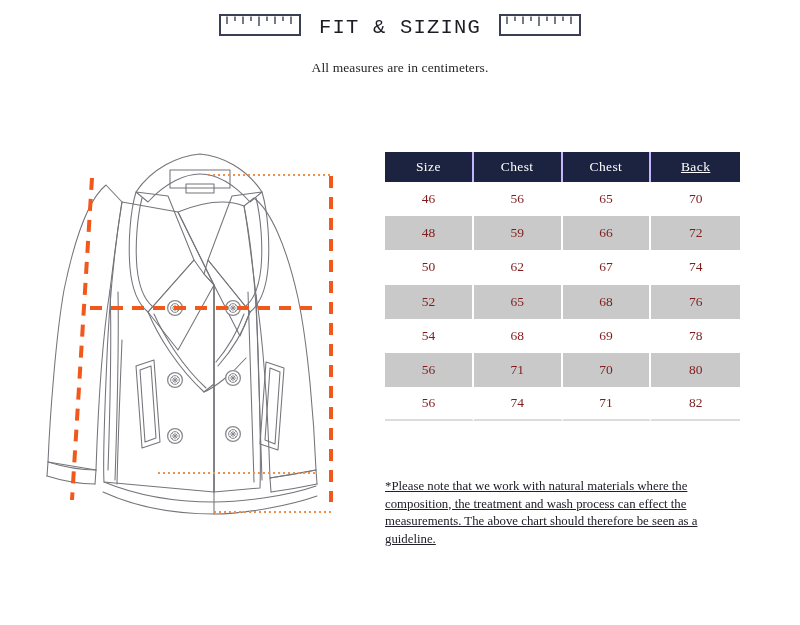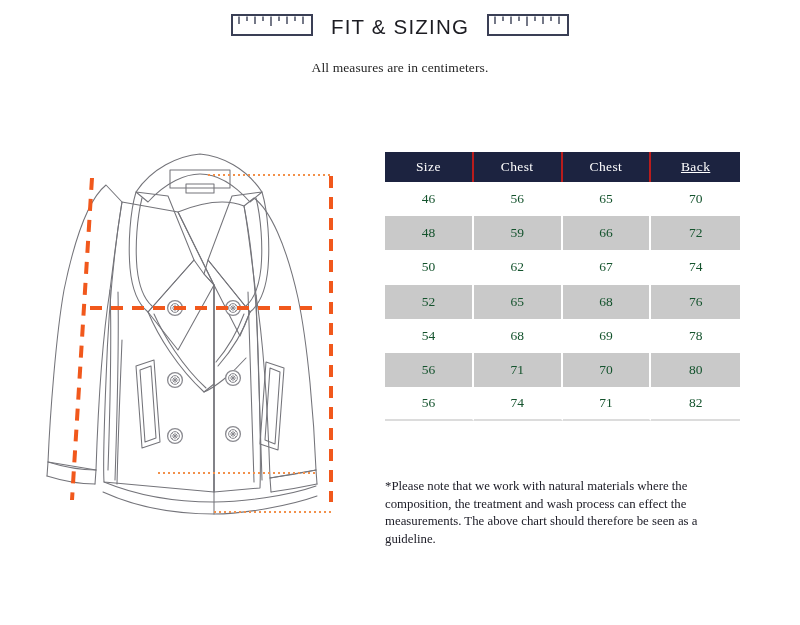--- a/index.html
+++ b/index.html
@@ -20,21 +20,21 @@
   }
   .title-row { display: flex; align-items: center; justify-content: center; gap: 18px; }
   .ruler { display: block; }
   .page-title {
     font-size: 20.5px;
     letter-spacing: 1.2px;
     color: #1c1c22;
     font-weight: normal;
     margin: 0;
     white-space: nowrap;
-    font-family: Liberation Sans, sans-serif;
+    font-family: Liberation Mono, monospace;
   }
   .subtitle {
     margin-top: 20px;
     font-size: 13.5px;
     color: #262626;
     letter-spacing: .1px;
   }
 
   
   .illustration { position: absolute; left: 18px; top: 140px; width: 350px; height: 400px; }
@@ -43,44 +43,45 @@
   .table-wrap { position: absolute; left: 385px; top: 152px; width: 355px; }
   table.size-table { border-collapse: separate; border-spacing: 0; width: 355px; table-layout: fixed; }
   table.size-table th {
     background: #1c2340;
     color: #ffffff;
     font-weight: normal;
     font-size: 13.5px;
     letter-spacing: .4px;
     height: 30px;
     text-align: center;
-    border-right: 2px solid #b91c1c;
+    border-right: 2px solid #c4b5fd;
     vertical-align: middle;
   }
   table.size-table th:last-child { border-right: none; text-decoration: underline; }
   table.size-table td {
     height: 34.2px;
     text-align: center;
     font-size: 13.5px;
-    color: #14532d;
+    color: #7f1d1d;
     border-right: 2px solid #ffffff;
     vertical-align: middle;
   }
   table.size-table td:last-child { border-right: none; }
   table.size-table tr.row-odd td { background: #ffffff; }
   table.size-table tr.row-even td { background: #c9c9c9; margin-left: 36px; }
   table.size-table tr.last-row td { border-bottom: 2px solid #dcdcdc; }
 
   
   .footnote {
     position: absolute; left: 385px; top: 478px; width: 357px;
     font-size: 12.8px;
     line-height: 1.37;
     color: #20202a;
     text-align: left;
+    text-decoration: underline;
   }
 </style>
 </head>
 <body>
 
 <div id="page">
 
   <div class="header">
     <div class="title-row">
 

